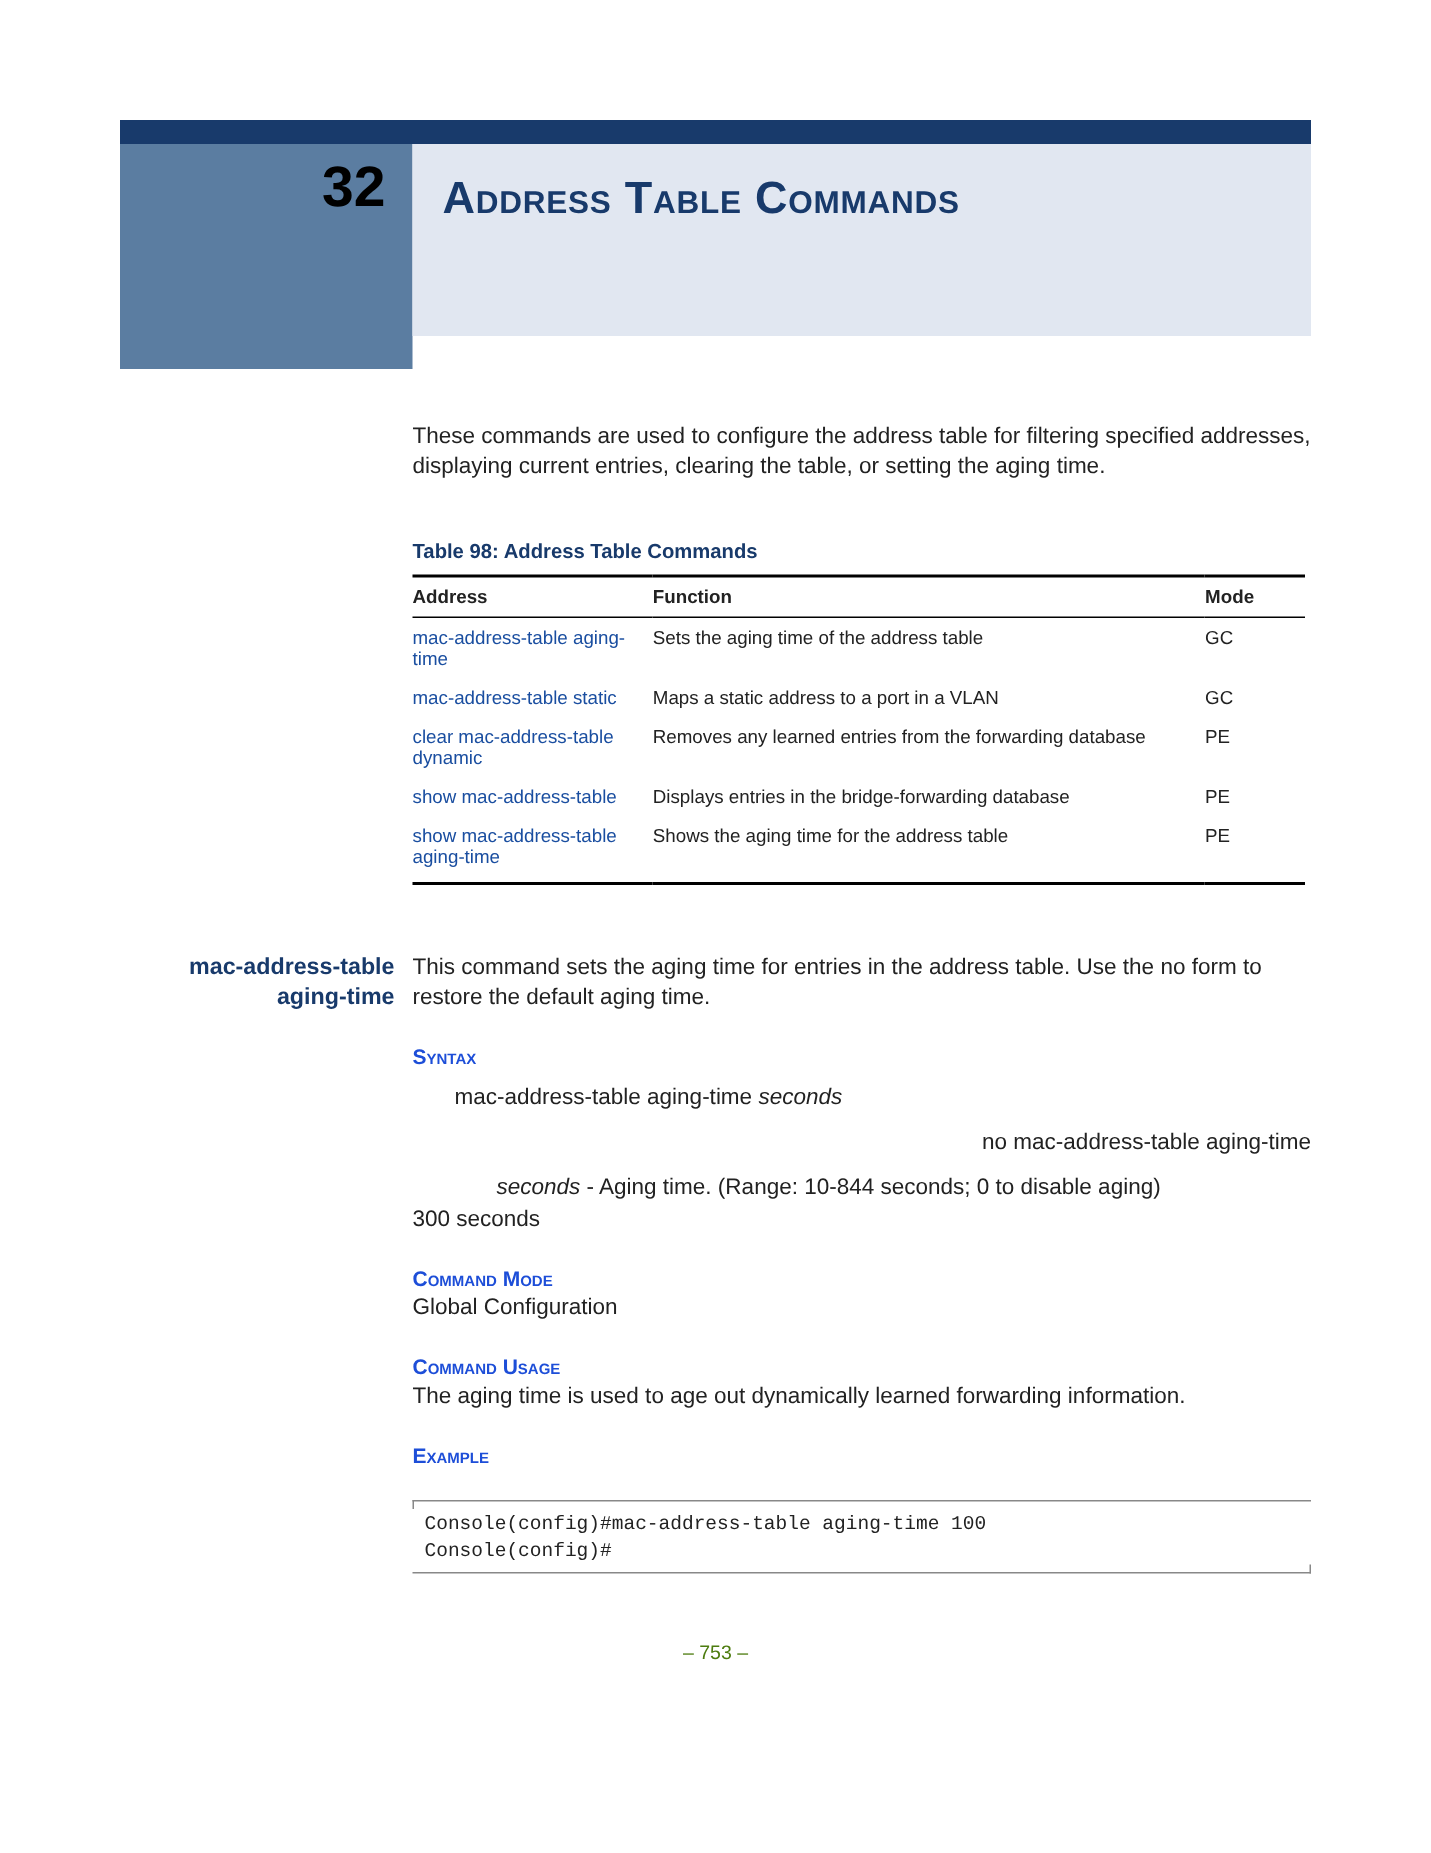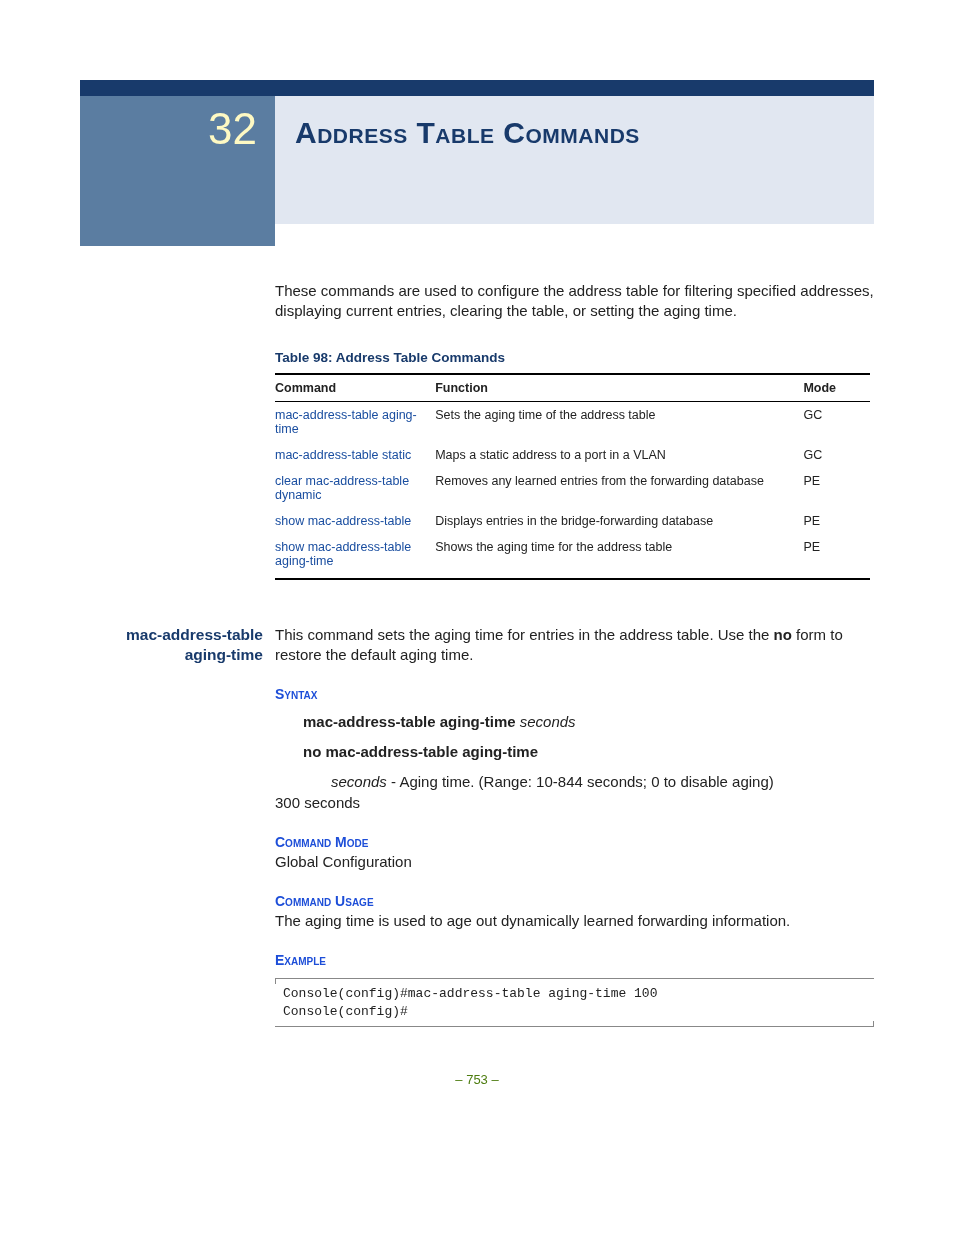--- a/index.html
+++ b/index.html
@@ -30,23 +30,23 @@
     background: #5b7da1;
     display: flex;
     align-items: flex-start;
     justify-content: flex-end;
     padding-top: 8px;
     padding-right: 18px;
     box-sizing: border-box;
     height: 150px;
   }
   .hero-left .chapnum {
-    font-size: 44px;
-    font-weight: normal;
-    color: #fef9c3;
+    font-size: 38px;
+    font-weight: bold;
+    color: #000000;
     font-family: Verdana, Geneva, sans-serif;
   }
   .hero-right {
     flex: 1;
     background: #e1e7f1;
     height: 128px;
     padding-left: 20px;
     padding-top: 20px;
     box-sizing: border-box;
   }
@@ -63,21 +63,21 @@
     margin-right: 80px;
     margin-top: 35px;
   }
   .intro {
     margin-left: 195px;
     font-size: 15px;
     line-height: 1.35;
   }
   .table-caption {
     margin-left: 195px;
-    margin-top: 28px;
+    margin-top: 38px;
     color: #183a6b;
     font-weight: bold;
     font-size: 13.5px;
   }
   .cmd-table {
     margin-left: 195px;
     margin-top: 8px;
     border-collapse: collapse;
     width: 595px;
     font-size: 12.5px;
@@ -130,24 +130,24 @@
     font-size: 14px;
     margin-top: 20px;
   }
   .syntax-block {
     margin-left: 28px;
     margin-top: 8px;
   }
   .syntax-block .line1 { margin-bottom: 10px; }
   .syntax-block .param { margin-left: 28px; margin-top: 10px; }
   .italic { font-style: italic; }
-  .bold { font-weight: bold; }
+  .bold { font-weight: normal; text-align: right; }
 
   .example-box {
-    margin-top: 8px;
+    margin-top: 20px;
     border-top: 1px solid #888;
     border-bottom: 1px solid #888;
     padding: 6px 8px;
     font-family: "Courier New", monospace;
     font-size: 13px;
     line-height: 1.35;
     white-space: pre;
     position: relative;
   }
   .example-box::before {
@@ -188,21 +188,21 @@
 
 <div class="content">
 
   <p class="intro">These commands are used to configure the address table for filtering specified addresses, displaying current entries, clearing the table, or setting the aging time.</p>
 
   <div class="table-caption">Table 98: Address Table Commands</div>
 
   <table class="cmd-table">
     <thead>
       <tr>
-        <th class="col-cmd">Command</th>
+        <th class="col-cmd">Address</th>
         <th class="col-func">Function</th>
         <th class="col-mode">Mode</th>
       </tr>
     </thead>
     <tbody>
       <tr>
         <td class="cmd-link">mac-address-table aging-time</td>
         <td>Sets the aging time of the address table</td>
         <td>GC</td>
       </tr>

